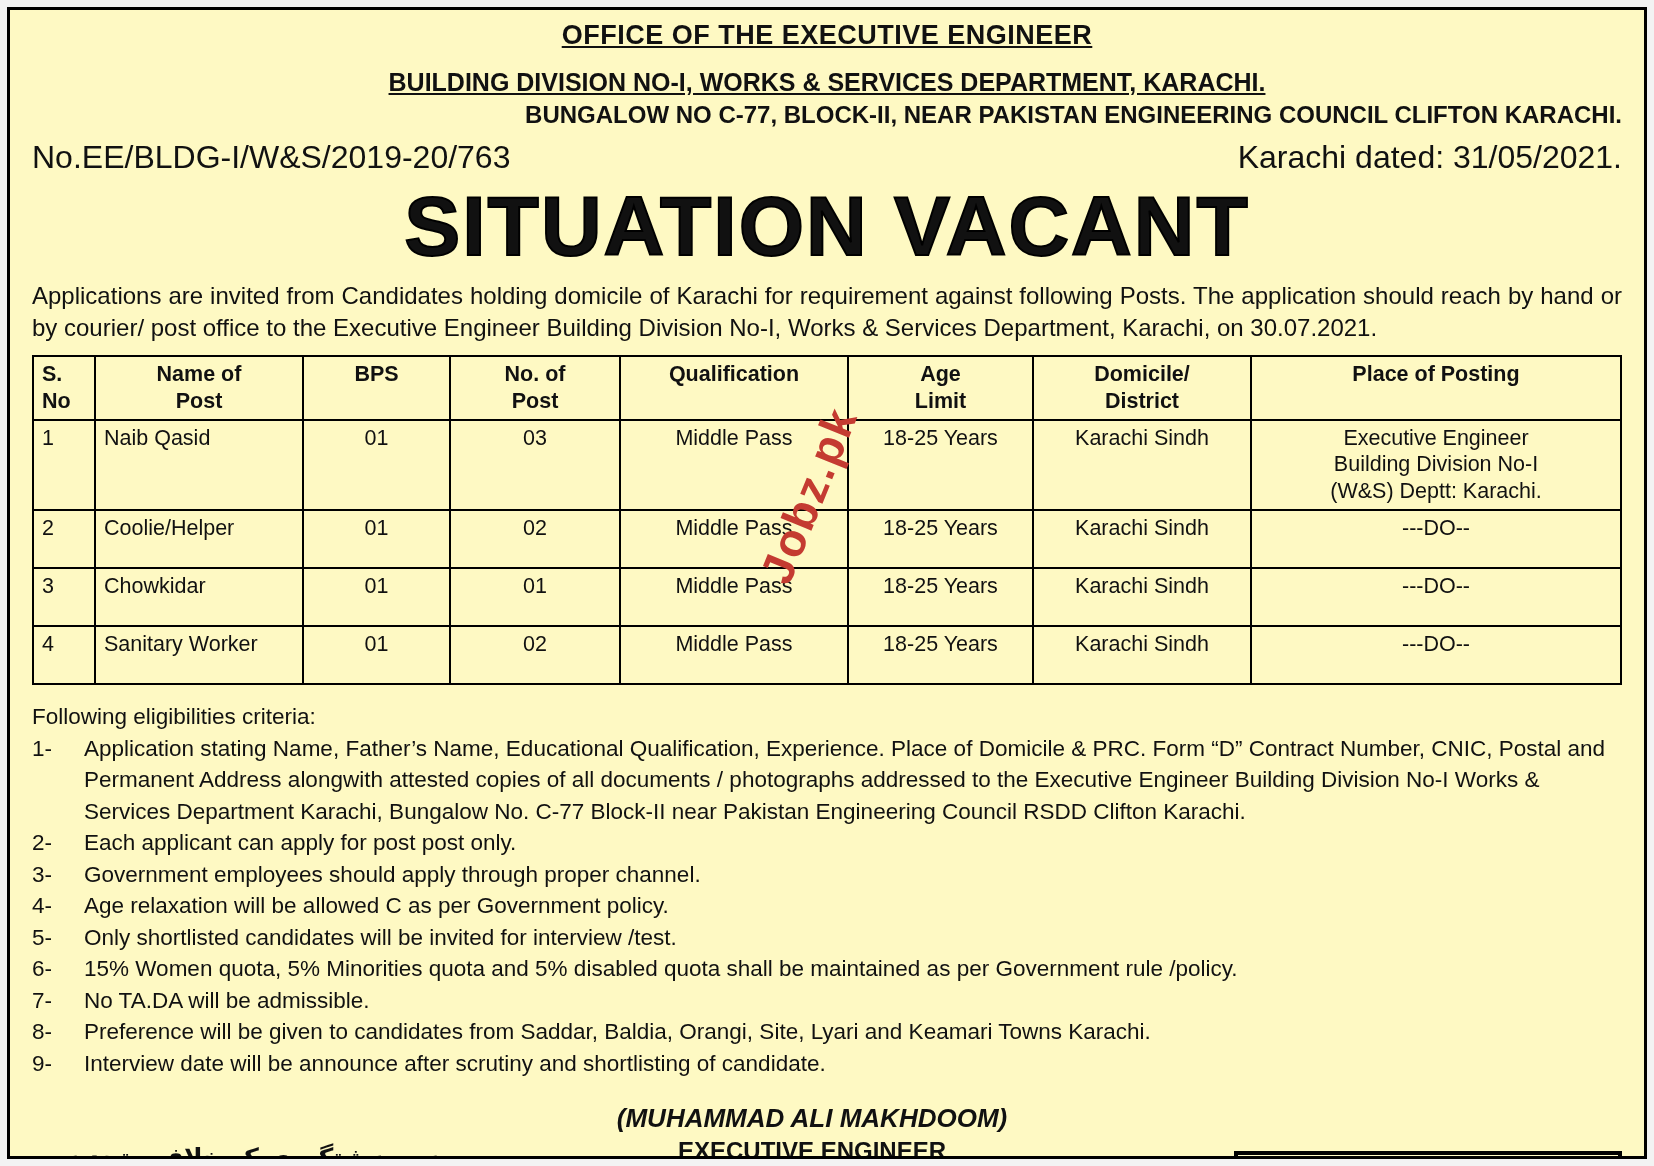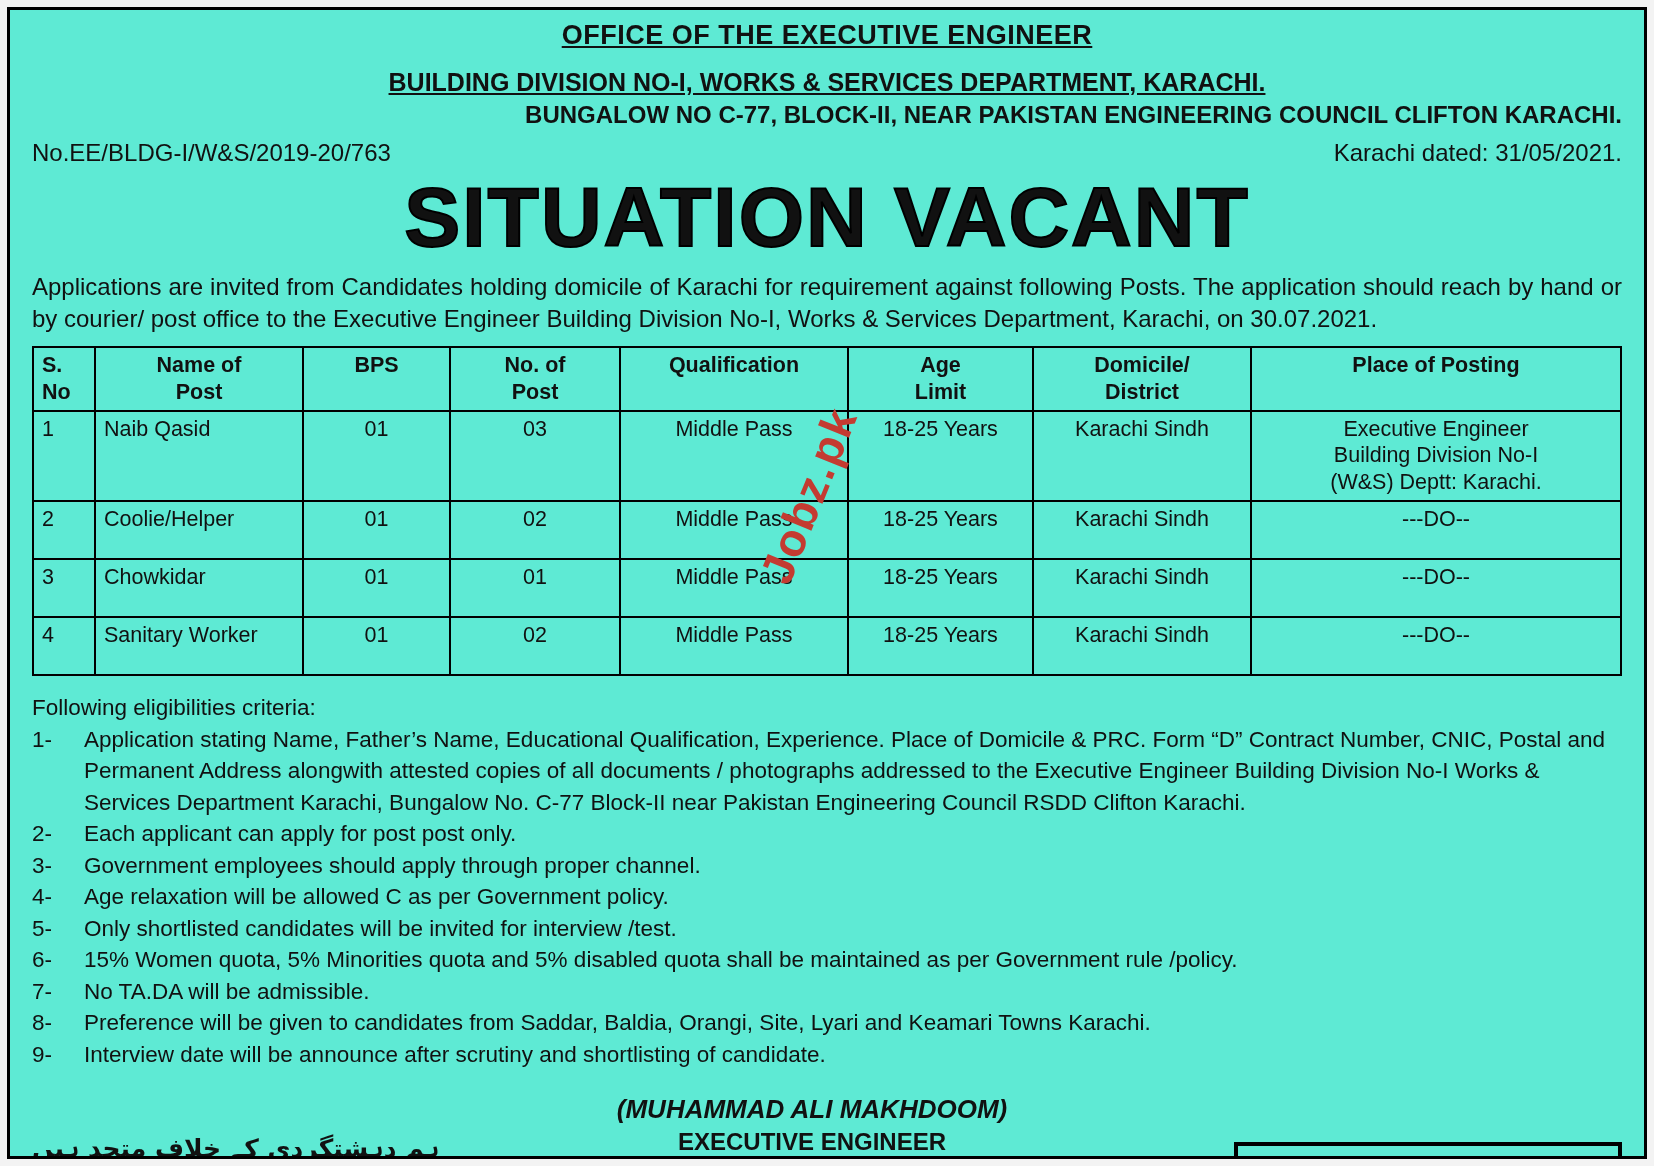--- a/index.html
+++ b/index.html
@@ -6,30 +6,30 @@
   html,body { background:#f3f3f3; }
   body {
     width:1654px; height:1166px;
     font-family:"Liberation Sans", sans-serif;
     color:#111;
   }
   .page {
     position:relative;
     width:1640px; height:1152px;
     margin:7px auto;
-    background:#5eead4;
+    background:#fef9c3;
     border:3px solid #000;
     padding:10px 22px 12px;
     overflow:hidden;
   }
   .header { text-align:center; }
   .h1 { font-size:27px; font-weight:bold; text-decoration:underline; letter-spacing:0.5px; }
   .h2 { font-size:25px; font-weight:bold; text-decoration:underline; margin-top:17px; }
   .h3 { font-size:24px; font-weight:bold; margin-top:4px;text-align:right; }
-  .refrow { display:flex; justify-content:space-between; font-size:24px; margin-top:10px; }
+  .refrow { display:flex; justify-content:space-between; font-size:32px; margin-top:10px; }
   .title {
     text-align:center; font-size:84px; font-weight:bold; line-height:1.0;
     letter-spacing:2px; margin:8px 0 12px;
     -webkit-text-stroke:2px #000;
   }
   .intro { font-size:24px; line-height:1.35; text-align:justify; }
 
   table { width:100%; border-collapse:collapse; margin-top:10px; table-layout:fixed; }
   th, td {
     border:2px solid #000; padding:4px 8px; vertical-align:top;

